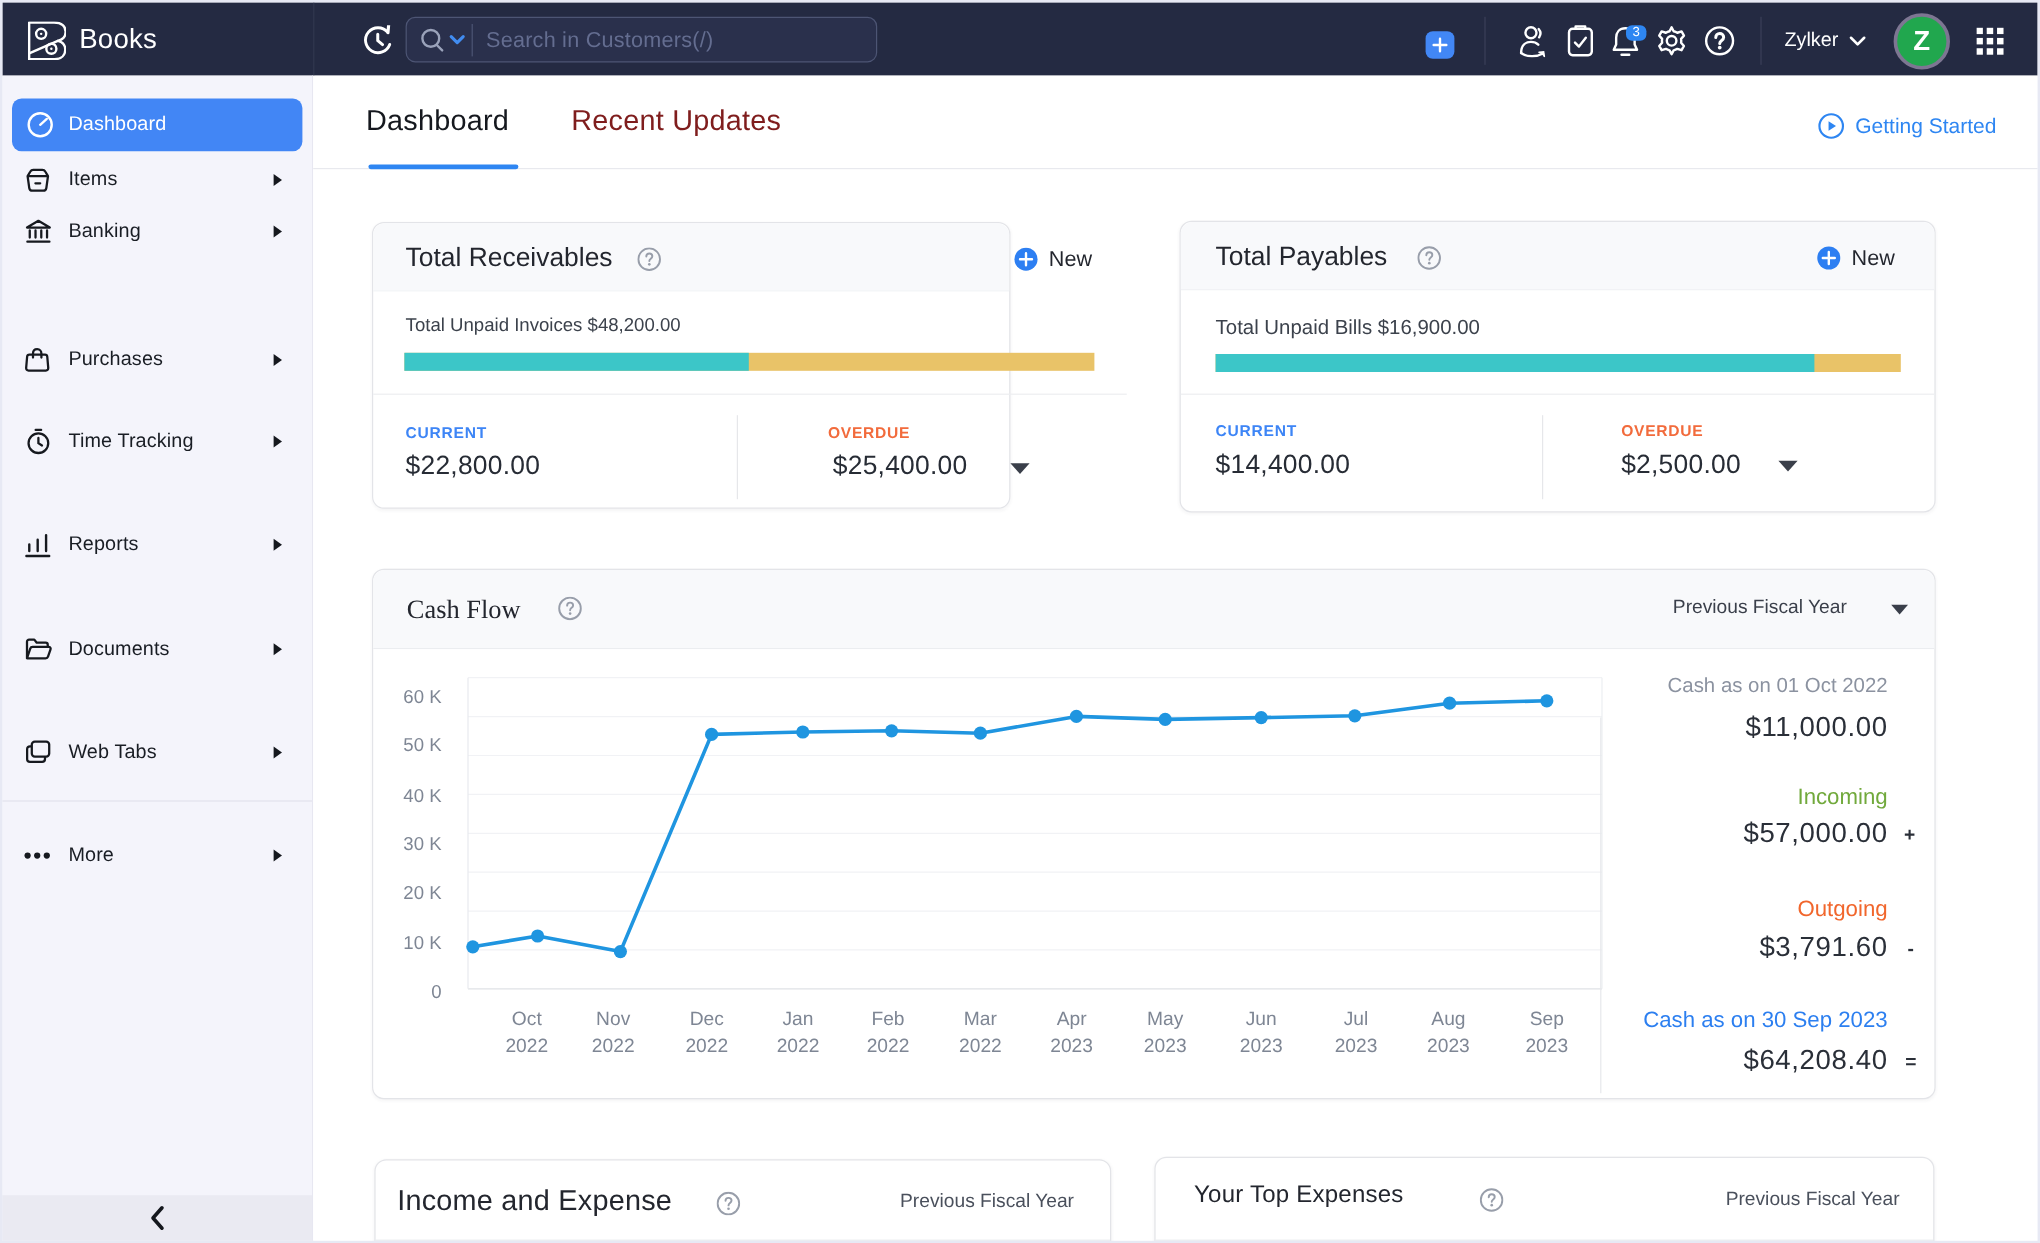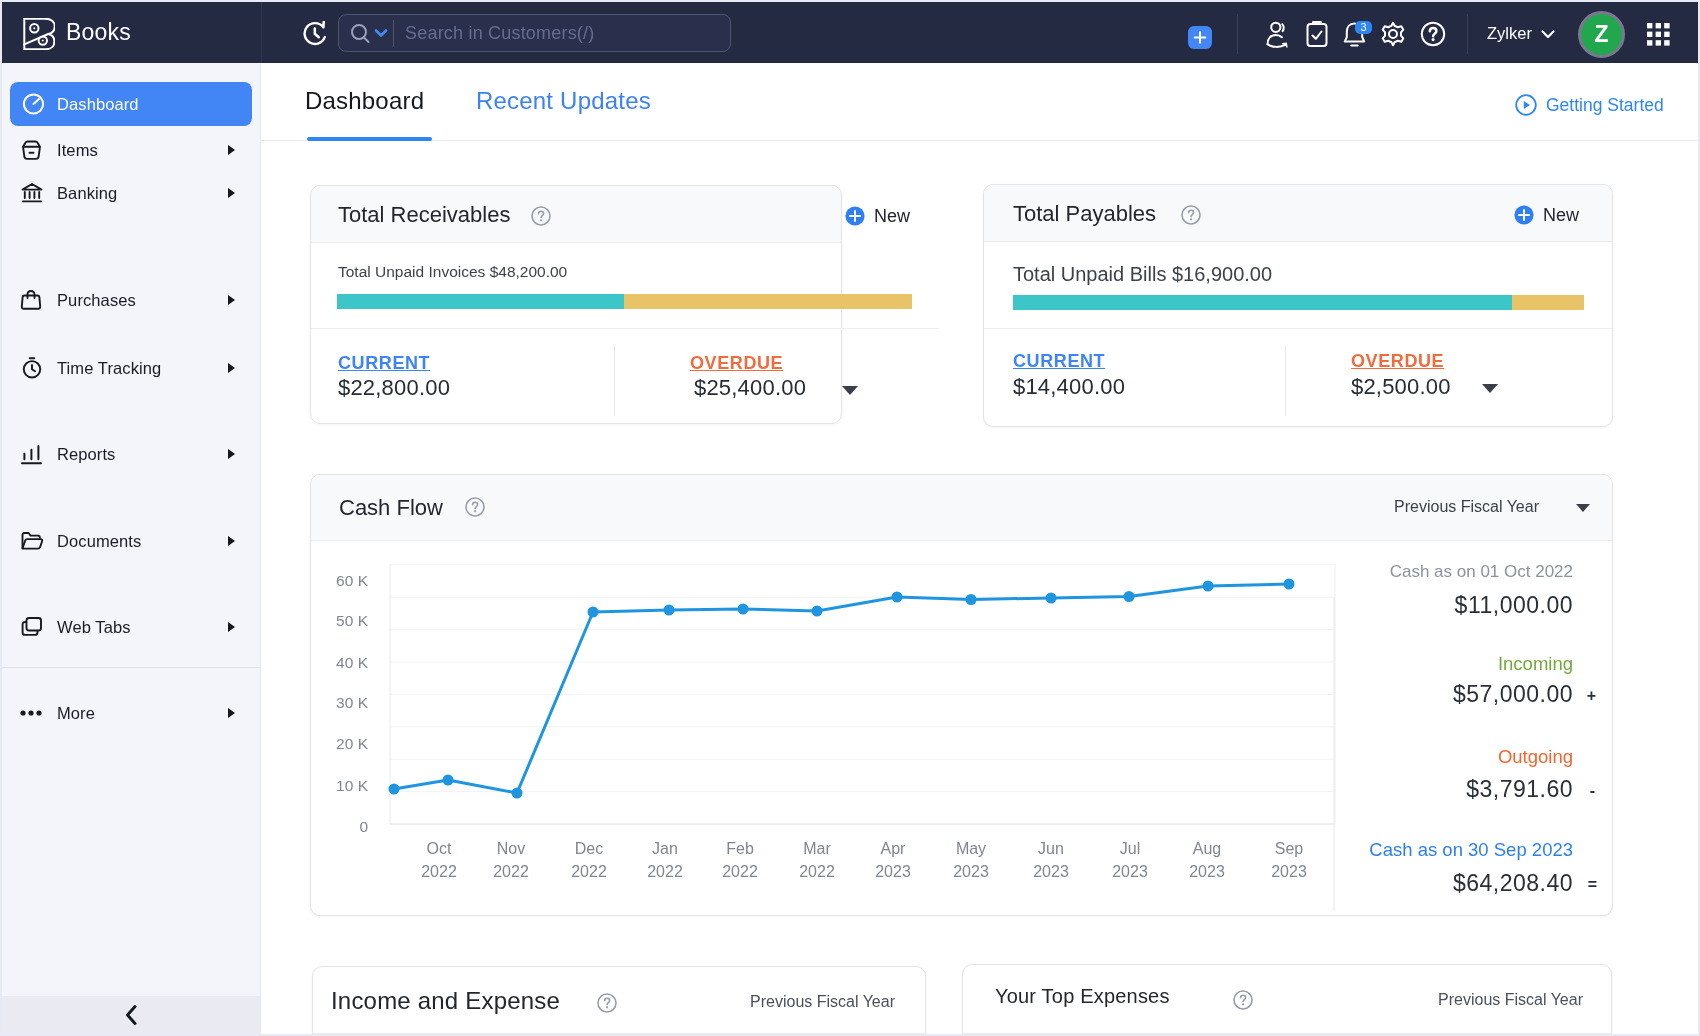--- a/index.html
+++ b/index.html
@@ -26,21 +26,21 @@
   #active .txt{color:#fff;left:47px;}
   #sep{left:0;top:604px;width:258px;height:1px;background:#e2e2ec;}
   #collapse{left:0;top:933px;width:258px;height:38px;background:#eaeaf2;}
   
   #main{left:261px;top:63px;width:1437px;height:971px;background:#fff;}
   .card{position:absolute;background:#fff;border:1px solid #e3e4e8;border-radius:10px;box-sizing:border-box;box-shadow:0 1px 3px rgba(30,40,60,.05);}
   .cardhead{position:absolute;left:0;top:0;right:0;background:#f8f9fb;border-bottom:1px solid #ebedf0;border-radius:10px 10px 0 0;}
   .ctitle{position:absolute;font-size:22px;color:#23262e;}
   .qicon{position:absolute;width:20px;height:20px;}
   .newbtn{position:absolute;font-size:18px;color:#23262e;}
-  .lbl{position:absolute;font-size:18px;letter-spacing:.6px;font-weight:600;text-decoration:underline;}
+  .lbl{position:absolute;font-size:13px;letter-spacing:.6px;font-weight:600;}
   .amt{position:absolute;font-size:22px;letter-spacing:.2px;color:#272c35;}
   .caret{position:absolute;width:0;height:0;border-left:8px solid transparent;border-right:8px solid transparent;border-top:9px solid #3a3f4a;}
 </style>
 </head>
 <body>
 <div id="frame"></div>
 <div id="topbar" class="abs">
 
   <svg class="abs" style="left:21px;top:16px" width="32" height="32" viewBox="0 0 32 32" fill="none" stroke="#fff" stroke-width="2" stroke-linejoin="round" stroke-linecap="round">
     <path d="M1.3 0.7 L22 0.7 C28.6 0.7 31.7 4.3 31.7 8.4 C31.7 12.5 29 15.1 25.2 16 C29.2 16.9 31.4 19.6 31.4 23.4 C31.4 28 28.2 31.3 22.5 31.3 L1.3 31.3 Z"></path>
@@ -192,21 +192,21 @@
   </div>
   <div id="collapse" class="abs">
     <svg style="position:absolute;left:121px;top:8px" width="16" height="22" viewBox="0 0 16 22" fill="none">
         <path d="M12 2.5 L4.5 11 L12 19.5" stroke="#15181e" stroke-width="3" stroke-linecap="round" stroke-linejoin="round"></path>
       </svg>
   </div>
 </div>
 <div id="main" class="abs"></div>
 
 <div class="abs" style="left:305px;top:87px;font-size:24px;letter-spacing:.2px;color:#15181e;">Dashboard</div>
-<div class="abs" style="left:476px;top:87px;font-size:24px;letter-spacing:.2px;color:#3b82f6;">Recent Updates</div>
+<div class="abs" style="left:476px;top:87px;font-size:24px;letter-spacing:.2px;color:#7f1d1d;">Recent Updates</div>
 <div class="abs" style="left:261px;top:140px;width:1437px;height:1px;background:#e8e9ee;"></div>
 <div class="abs" style="left:307px;top:137px;width:125px;height:4px;background:#2e86f2;border-radius:2px;"></div>
 <svg class="abs" style="left:1515px;top:94px" width="22" height="22" viewBox="0 0 22 22" fill="none">
   <circle cx="11" cy="11" r="9.8" stroke="#2e86f2" stroke-width="1.8"></circle>
   <path d="M8.8 7 L15 11 L8.8 15 Z" fill="#2e86f2"></path>
 </svg>
 <div class="abs" style="left:1546px;top:95px;font-size:17.5px;color:#2e86f2;">Getting Started</div>
 
 <div class="card" style="left:310px;top:185px;width:532px;height:239px;padding-left:36px;">
   <div class="cardhead" style="height:56px;"></div>
@@ -240,36 +240,36 @@
   <svg class="qicon" style="left:197px;top:20px;" viewBox="0 0 20 20" fill="none">
       <circle cx="10" cy="10" r="9" stroke="#989eaa" stroke-width="1.6"></circle>
       <path d="M7.6 7.7 C7.6 6.2 8.7 5.2 10.1 5.2 C11.5 5.2 12.6 6.1 12.6 7.5 C12.6 9.6 10.1 9.5 10.1 11.5" stroke="#989eaa" stroke-width="1.6" stroke-linecap="round"></path>
       <circle cx="10.1" cy="14.3" r="1.1" fill="#989eaa"></circle>
     </svg>
   <svg class="abs" style="left:530px;top:20px" width="20" height="20" viewBox="0 0 20 20">
       <circle cx="10" cy="10" r="9.6" fill="#2d7ff2"></circle>
       <path d="M10 5 V15 M5 10 H15" stroke="#fff" stroke-width="2" stroke-linecap="round"></path>
     </svg>
   <div class="newbtn" style="left:559px;top:20px;">New</div>
-  <div class="abs" style="left:29px;top:78px;font-size:20px;color:#3c424c;">Total Unpaid Bills $16,900.00</div>
+  <div class="abs" style="left:29px;top:78px;font-size:17px;color:#3c424c;">Total Unpaid Bills $16,900.00</div>
   <div class="abs" style="left:29px;top:110px;width:571px;height:15px;background:#e9c368;">
       <div style="position:absolute;left:0;top:0;width:499px;height:15px;background:#3cc6c8;"></div>
     </div>
   <div class="abs" style="left:0;top:143px;width:628px;height:1px;background:#edeef1;"></div>
   <div class="abs" style="left:301px;top:161px;width:1px;height:70px;background:#e6e7ea;"></div>
   <div class="lbl" style="left:29px;top:166px;color:#3d85f6;">CURRENT</div>
   <div class="amt" style="left:29px;top:189px;">$14,400.00</div>
   <div class="lbl" style="left:367px;top:166px;color:#f26b3c;">OVERDUE</div>
   <div class="amt" style="left:367px;top:189px;">$2,500.00</div>
   <div class="caret" style="left:498px;top:199px;"></div>
 </div>
 
 <div class="card" style="left:310px;top:474px;width:1303px;height:442px;">
   <div class="cardhead" style="height:65px;"></div>
-  <div class="ctitle" style="left:28px;top:20px;">Cash Flow</div>
+  <div class="ctitle" style="left:28px;top:20px;font-family:Liberation Serif, serif;">Cash Flow</div>
   <svg class="qicon" style="left:154px;top:22px;" viewBox="0 0 20 20" fill="none">
       <circle cx="10" cy="10" r="9" stroke="#989eaa" stroke-width="1.6"></circle>
       <path d="M7.6 7.7 C7.6 6.2 8.7 5.2 10.1 5.2 C11.5 5.2 12.6 6.1 12.6 7.5 C12.6 9.6 10.1 9.5 10.1 11.5" stroke="#989eaa" stroke-width="1.6" stroke-linecap="round"></path>
       <circle cx="10.1" cy="14.3" r="1.1" fill="#989eaa"></circle>
     </svg>
   <div class="abs" style="right:73px;top:23px;font-size:16px;color:#3a3f4a;">Previous Fiscal Year</div>
   <div class="abs" style="left:1265px;top:29px;width:0;height:0;border-left:7px solid transparent;border-right:7px solid transparent;border-top:8px solid #3a3f4a;"></div>
   <svg class="abs" style="left:0;top:65px;" width="1303" height="377" viewBox="0 0 1303 377" font-family="Liberation Sans, sans-serif">
 
     <g stroke="#f1f2f5" stroke-width="1">

